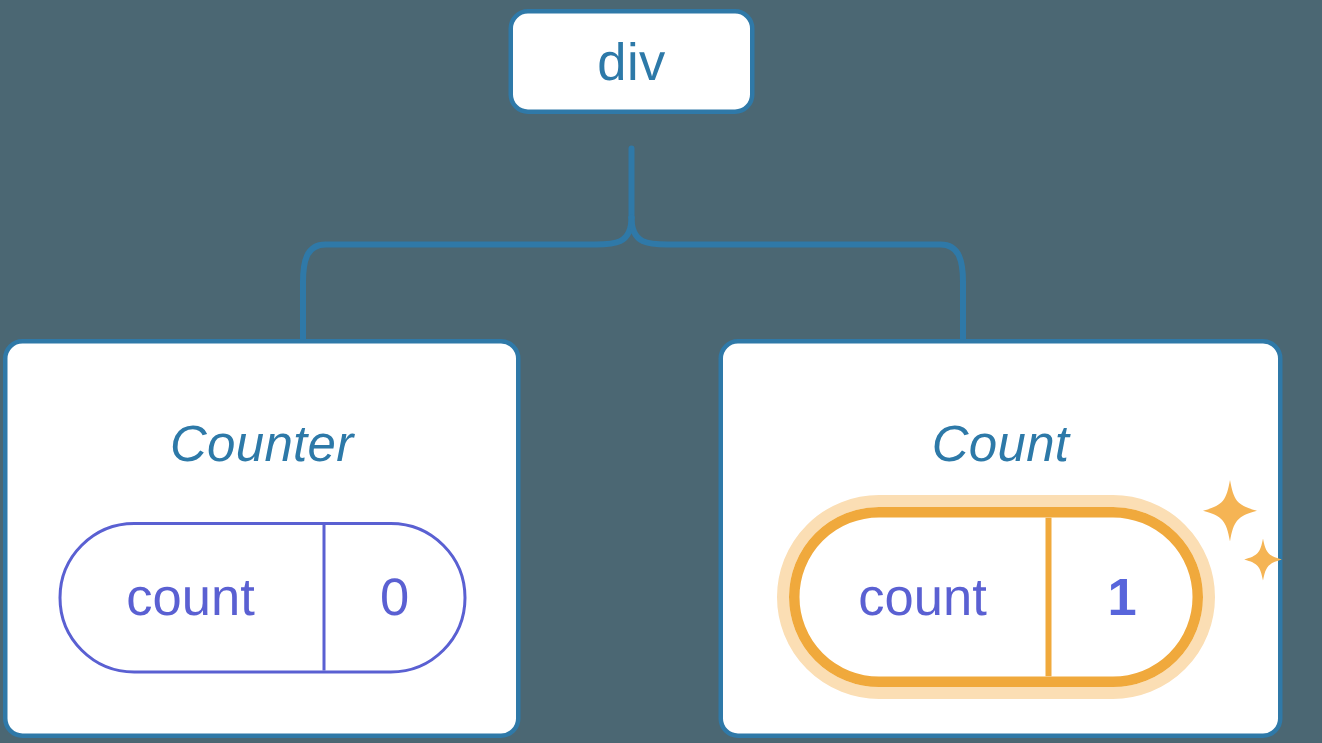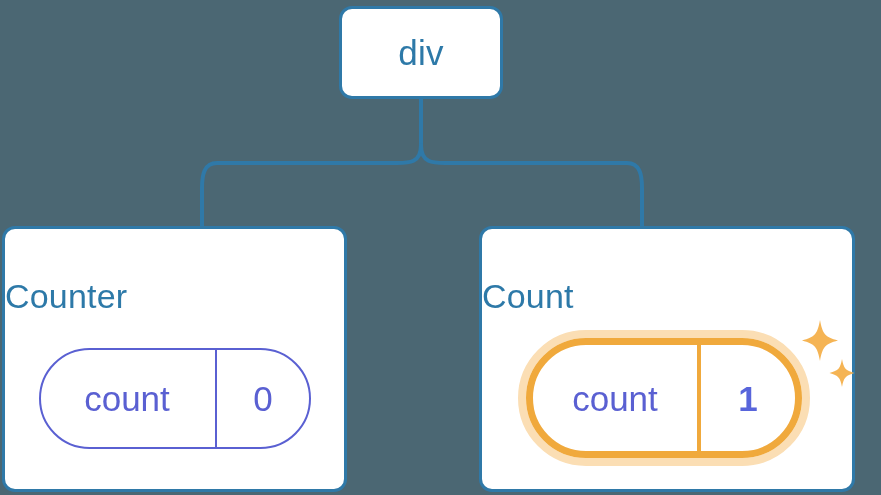--- a/index.html
+++ b/index.html
@@ -28,21 +28,21 @@
     height: 495px;
     pointer-events: none;
   }
 
   
   #root-node {
     position: absolute;
     left: 339px;
     top: 6px;
     width: 164px;
-    height: 93px;
+    height: 70px;
     box-sizing: border-box;
     background: #ffffff;
     border: 3px solid #2f79a8;
     border-radius: 13px;
     display: flex;
     align-items: center;
     justify-content: center;
   }
   .root-label {
     font-size: 35px;
@@ -62,25 +62,26 @@
     height: 266px;
   }
   #card-left  { left: 2px;   width: 345px; }
   #card-right { left: 479px; width: 376px; }
 
   .card-title {
     position: absolute;
     left: 0;
     right: 0;
     top: 50px;
-    text-align: left;
+    text-align: center;
     font-size: 34px;
     color: #2d79a8;
     letter-spacing: 0.2px;
     line-height: 1;
+    font-style: italic;
   }
 
   
   .pill {
     position: absolute;
     box-sizing: border-box;
     display: flex;
     align-items: stretch;
     background: #ffffff;
   }

